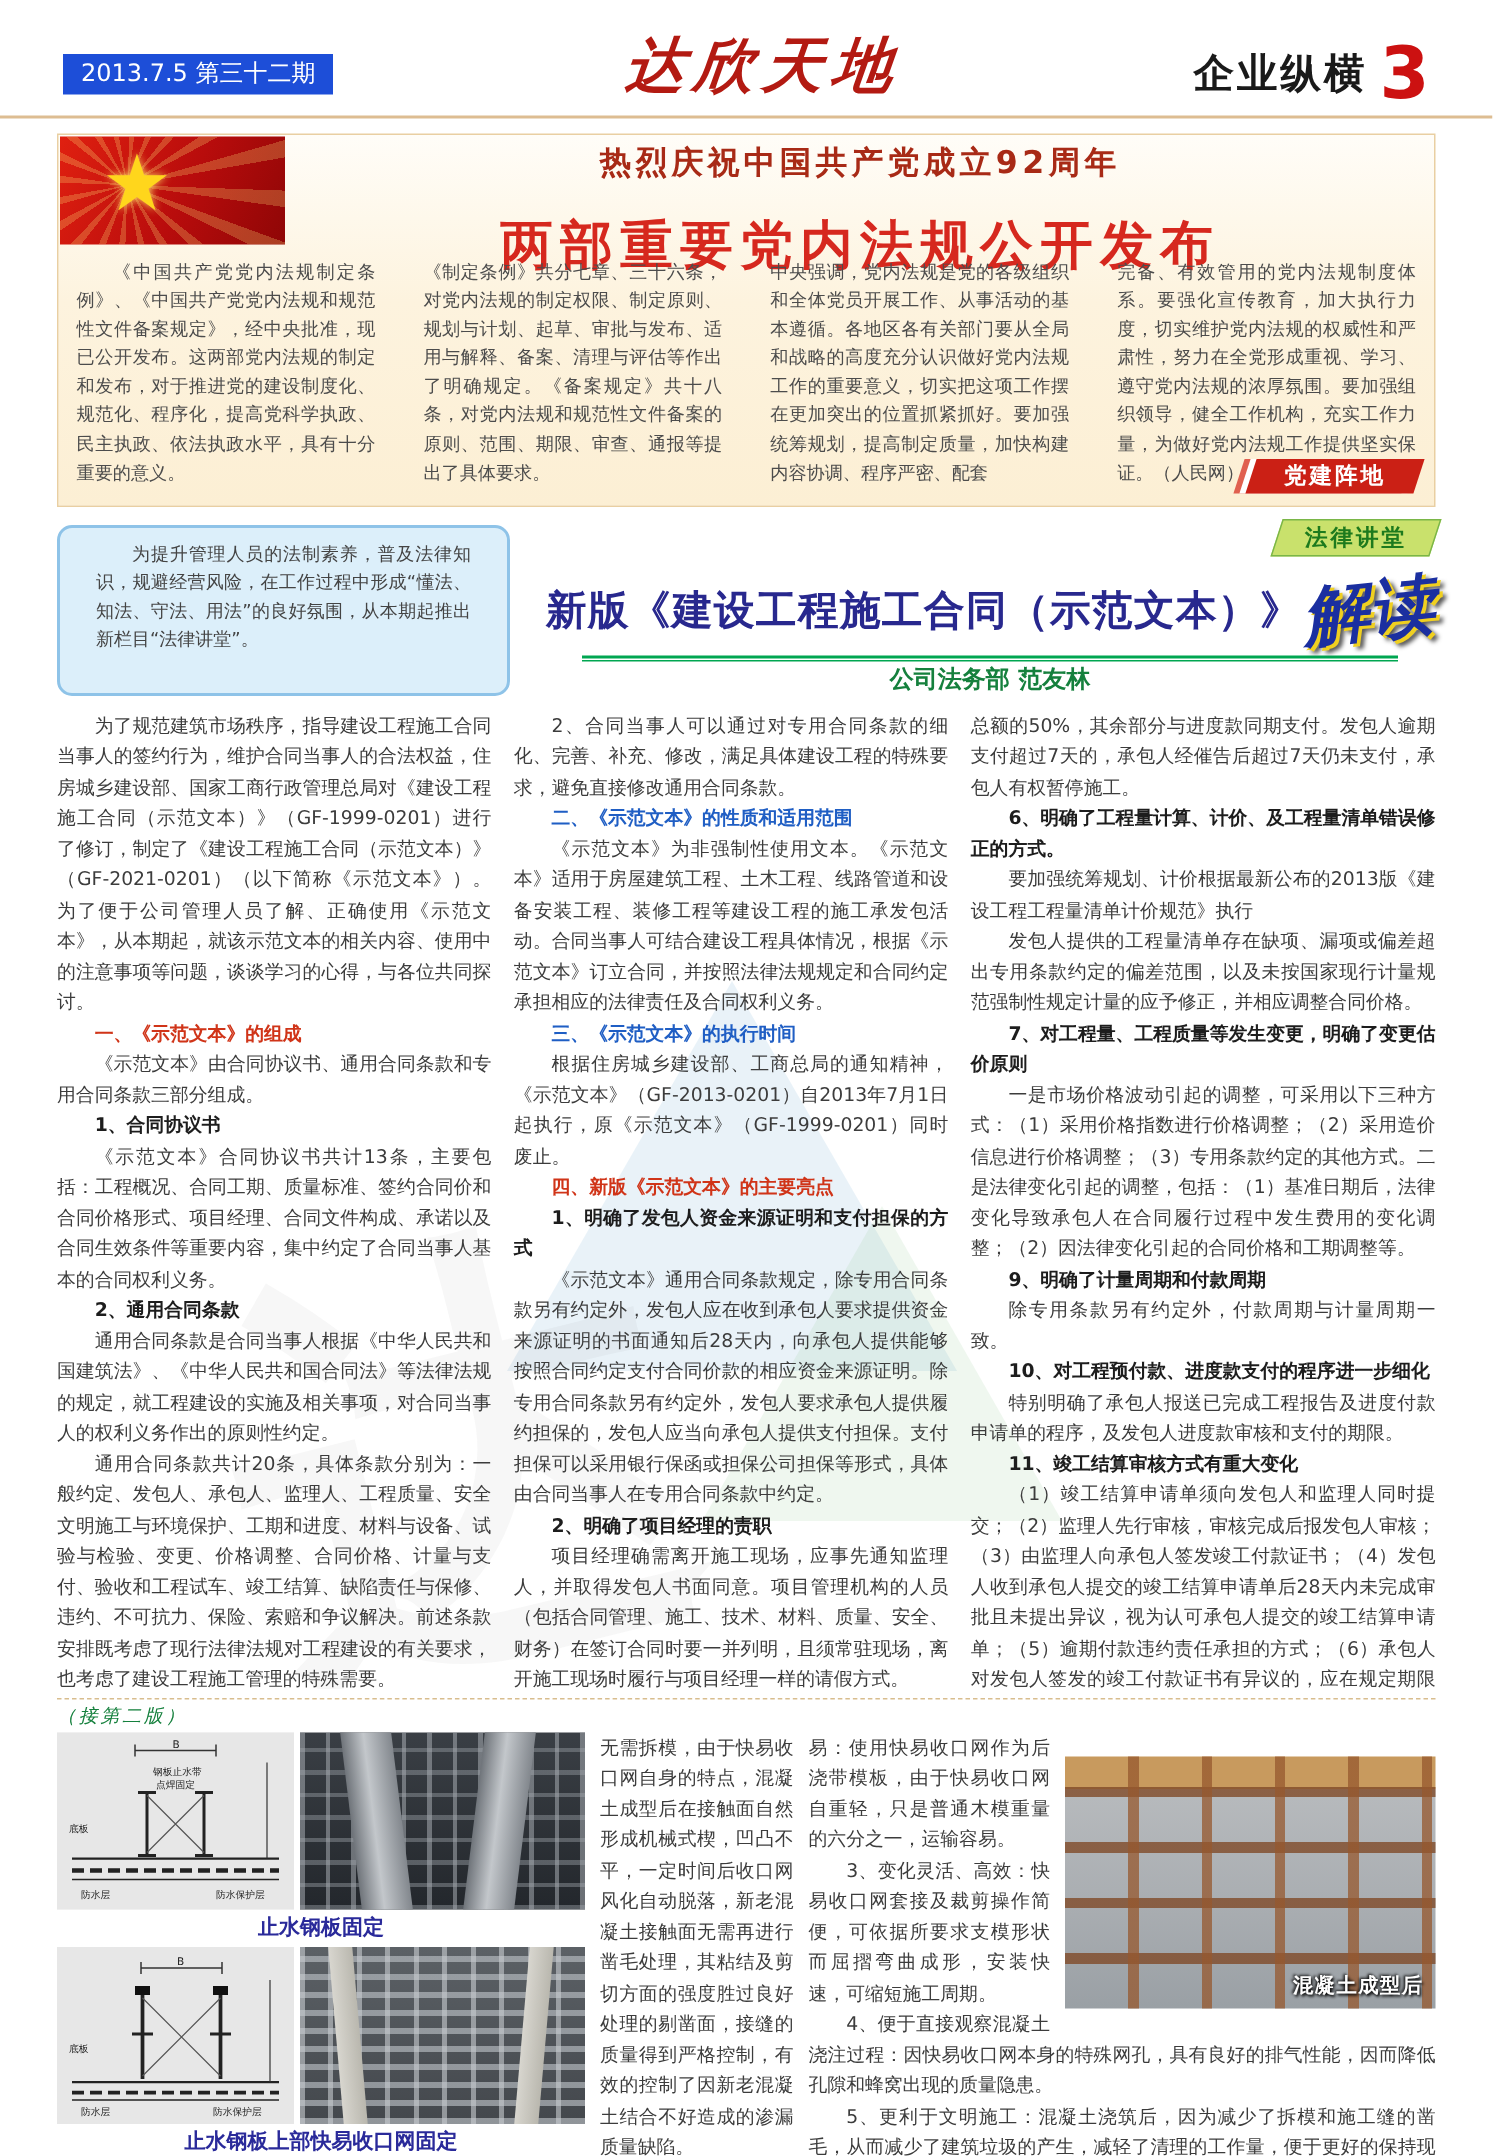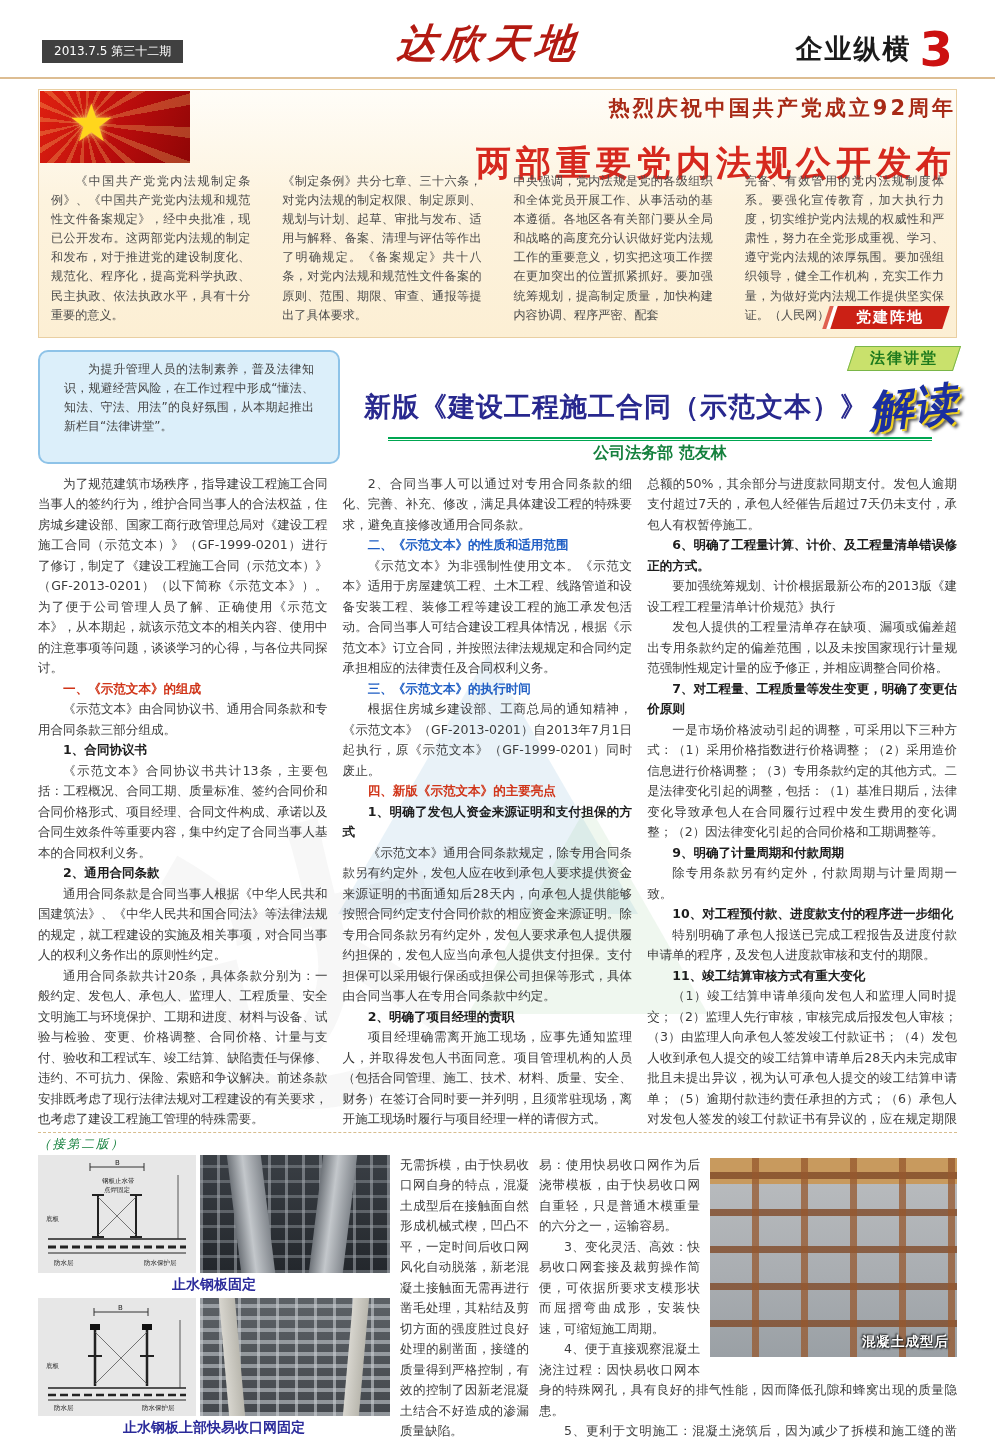--- a/index.html
+++ b/index.html
@@ -4,38 +4,38 @@
 <style>
   * { margin:0; padding:0; box-sizing:border-box; }
   html,body { background:#fff; }
   body { width:995px; height:1437px; position:relative; overflow:hidden;
          font-family:"DejaVu Sans","Liberation Sans",sans-serif; color:#3c3c3c; }
   .page { position:absolute; inset:0; }
 
   
   .header { display:flex; align-items:flex-end; justify-content:space-between;
             padding:16px 42px 6px 42px; border-bottom:2px solid #ddbd92; }
-  .date-box { background:#404040; color:#fff; font-size:12px; padding:3px 12px; margin-bottom:8px; }
+  .date-box { background:#1d4ed8; color:#fff; font-size:16px; padding:3px 12px; margin-bottom:8px; }
   .masthead { font-family:"DejaVu Serif","Liberation Serif",serif; font-style:italic; font-weight:700;
               font-size:40px; color:#b31a12; letter-spacing:6px; transform:skewX(-6deg); }
   .section-wrap { display:flex; align-items:flex-end; gap:8px; }
   .section-title { font-size:27px; font-weight:700; color:#1a1a1a; letter-spacing:2px; padding-bottom:4px;text-align:right; }
   .page-num { font-size:48px; font-weight:700; color:#cc1111; line-height:.9; }
 
   
   .party-box { margin:10px 38px 0 38px; border:1px solid #e9cfa2; position:relative;
                background:linear-gradient(180deg,#fffdf8 0%,#fdf3de 45%,#fcefd4 100%); }
   .party-top { display:flex; height:74px; }
   .flag { width:150px; height:72px; margin:1px; position:relative; overflow:hidden;
           background:linear-gradient(115deg,#e02010 0%,#b80c0c 55%,#8f0606 100%); }
   .flag .star { position:absolute; left:28px; top:2px; font-size:52px; color:#ffd61c;
                 text-shadow:0 0 6px #ffe76a; }
   .flag .rays { position:absolute; inset:0;
       background:repeating-conic-gradient(from 200deg at 30% 45%, rgba(255,230,120,.25) 0 6deg, transparent 6deg 18deg); }
-  .party-titles { flex:1; text-align:right; padding-top:4px; }
+  .party-titles { flex:1; text-align:center; padding-top:4px; }
   .party-kicker { font-size:21px; font-weight:700; color:#a82a16; letter-spacing:3px; }
   .party-headline { font-size:35px; font-weight:700; color:#d6281e; letter-spacing:5px; margin-top:18px; }
   .party-cols { display:flex; gap:32px; padding:8px 12px 12px 12px; }
   .party-col { flex:1; font-size:12.1px; line-height:1.58; text-align:justify; color:#4c4c4c; text-indent:2em; }
   .party-col.no-ind { text-indent:0; }
   .pb-badge { position:absolute; right:10px; bottom:8px; background:#cb2015; color:#fff; font-weight:700;
               font-size:15px; padding:2px 22px; transform:skewX(-18deg); box-shadow:-4px 0 0 #fff,-8px 0 0 #e0604f; }
   .pb-badge span { display:inline-block; transform:skewX(18deg); letter-spacing:2px; }
 
   
@@ -91,21 +91,21 @@
   .ph2 { background:
       repeating-linear-gradient(90deg, rgba(200,204,208,.6) 0 3px, transparent 3px 19px),
       repeating-linear-gradient(0deg, rgba(185,190,195,.65) 0 4px, transparent 4px 12px),
       linear-gradient(180deg,#5c6166,#43474c); }
   .ph2 .strip { position:absolute; top:-6px; bottom:-6px; width:16px; background:linear-gradient(90deg,#d8d6cf,#b9b7ae); }
   .ph2 .strip.s1 { left:24px; transform:skewX(5deg);} .ph2 .strip.s2 { right:26px; transform:skewX(-5deg);}
   .fig-caption { text-align:center; font-size:14px; font-weight:700; color:#2a2a9a; padding:3px 0 4px 0; }
 
   .colA { flex:0 0 129px; }
   .right-region { flex:1; position:relative; }
-  .photo-concrete { float:right; width:247px; height:199px; margin:3px 0 6px 10px; position:relative; overflow:hidden;
+  .photo-concrete { float:right; width:247px; height:168px; margin:16px 0 6px 10px; position:relative; overflow:hidden;
       background:
       repeating-linear-gradient(90deg, transparent 0 42px, rgba(150,88,46,.75) 42px 49px),
       repeating-linear-gradient(0deg, transparent 0 30px, rgba(128,74,40,.8) 30px 37px),
       linear-gradient(180deg,#c89a5e 0 13%, #b7babd 13%, #a9adb1 60%, #9aa0a5 100%); }
   .photo-caption { position:absolute; right:8px; bottom:6px; color:#fff; font-size:13.5px; font-weight:700;
       text-shadow:1px 1px 2px #000,-1px -1px 2px #000; letter-spacing:1px; }
 
   svg text { font-family:"DejaVu Sans",sans-serif; }
 </style>
 </head>
@@ -152,21 +152,21 @@
         </div>
         <div class="law-underline"></div>
         <div class="byline">公司法务部 范友林</div>
       </div>
     </div>
     <div class="article">
       <div class="wm wm1"></div>
       <div class="wm wm2"></div>
       <div class="wm wm3">达</div>
       <div class="art-col">
-          <div class="blk s-p">为了规范建筑市场秩序，指导建设工程施工合同当事人的签约行为，维护合同当事人的合法权益，住房城乡建设部、国家工商行政管理总局对《建设工程施工合同（示范文本）》（GF-1999-0201）进行了修订，制定了《建设工程施工合同（示范文本）》（GF-2013-0201）（以下简称《示范文本》）。为了便于公司管理人员了解、正确使用《示范文本》，从本期起，就该示范文本的相关内容、使用中的注意事项等问题，谈谈学习的心得，与各位共同探讨。</div>
+          <div class="blk s-p">为了规范建筑市场秩序，指导建设工程施工合同当事人的签约行为，维护合同当事人的合法权益，住房城乡建设部、国家工商行政管理总局对《建设工程施工合同（示范文本）》（GF-1999-0201）进行了修订，制定了《建设工程施工合同（示范文本）》（GF-2021-0201）（以下简称《示范文本》）。为了便于公司管理人员了解、正确使用《示范文本》，从本期起，就该示范文本的相关内容、使用中的注意事项等问题，谈谈学习的心得，与各位共同探讨。</div>
           <div class="blk s-hr">一、《示范文本》的组成</div>
           <div class="blk s-p">《示范文本》由合同协议书、通用合同条款和专用合同条款三部分组成。</div>
           <div class="blk s-hs">1、合同协议书</div>
           <div class="blk s-p">《示范文本》合同协议书共计13条，主要包括：工程概况、合同工期、质量标准、签约合同价和合同价格形式、项目经理、合同文件构成、承诺以及合同生效条件等重要内容，集中约定了合同当事人基本的合同权利义务。</div>
           <div class="blk s-hs">2、通用合同条款</div>
           <div class="blk s-p">通用合同条款是合同当事人根据《中华人民共和国建筑法》、《中华人民共和国合同法》等法律法规的规定，就工程建设的实施及相关事项，对合同当事人的权利义务作出的原则性约定。</div>
           <div class="blk s-p">通用合同条款共计20条，具体条款分别为：一般约定、发包人、承包人、监理人、工程质量、安全文明施工与环境保护、工期和进度、材料与设备、试验与检验、变更、价格调整、合同价格、计量与支付、验收和工程试车、竣工结算、缺陷责任与保修、违约、不可抗力、保险、索赔和争议解决。前述条款安排既考虑了现行法律法规对工程建设的有关要求，也考虑了建设工程施工管理的特殊需要。</div>
         </div>
       <div class="art-col">
           <div class="blk s-p">2、合同当事人可以通过对专用合同条款的细化、完善、补充、修改，满足具体建设工程的特殊要求，避免直接修改通用合同条款。</div>

